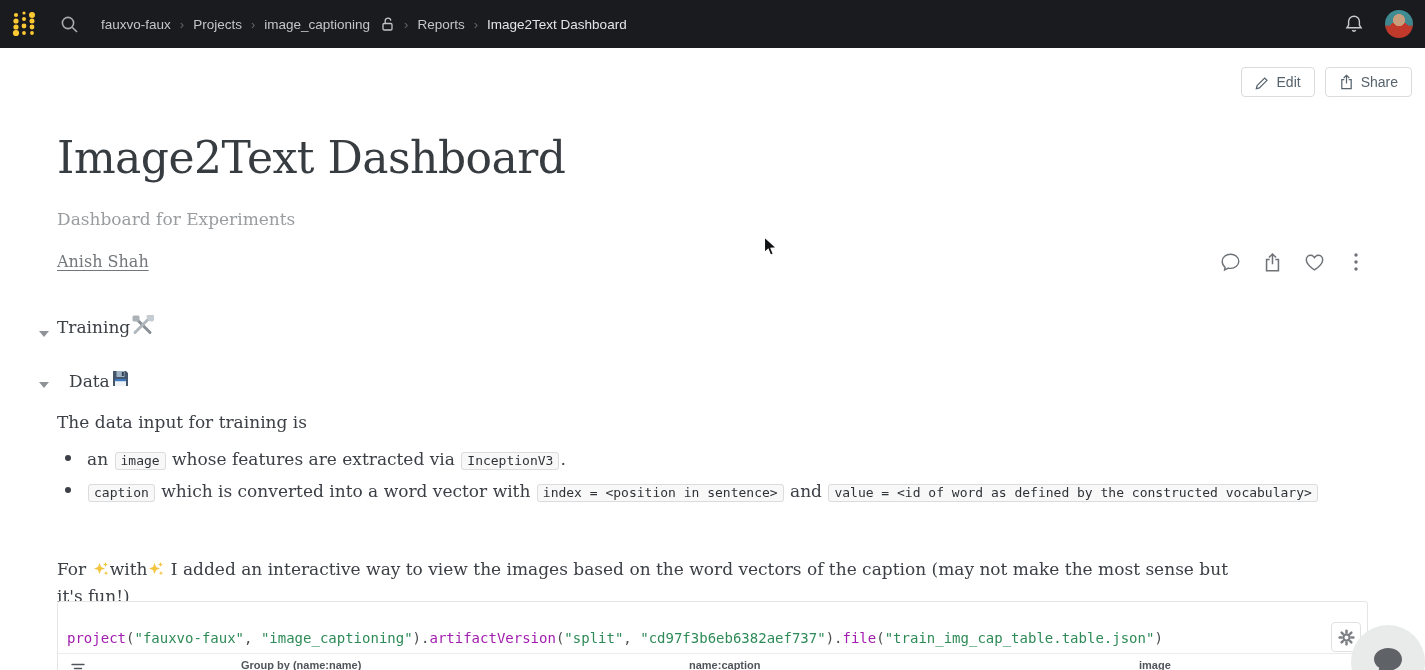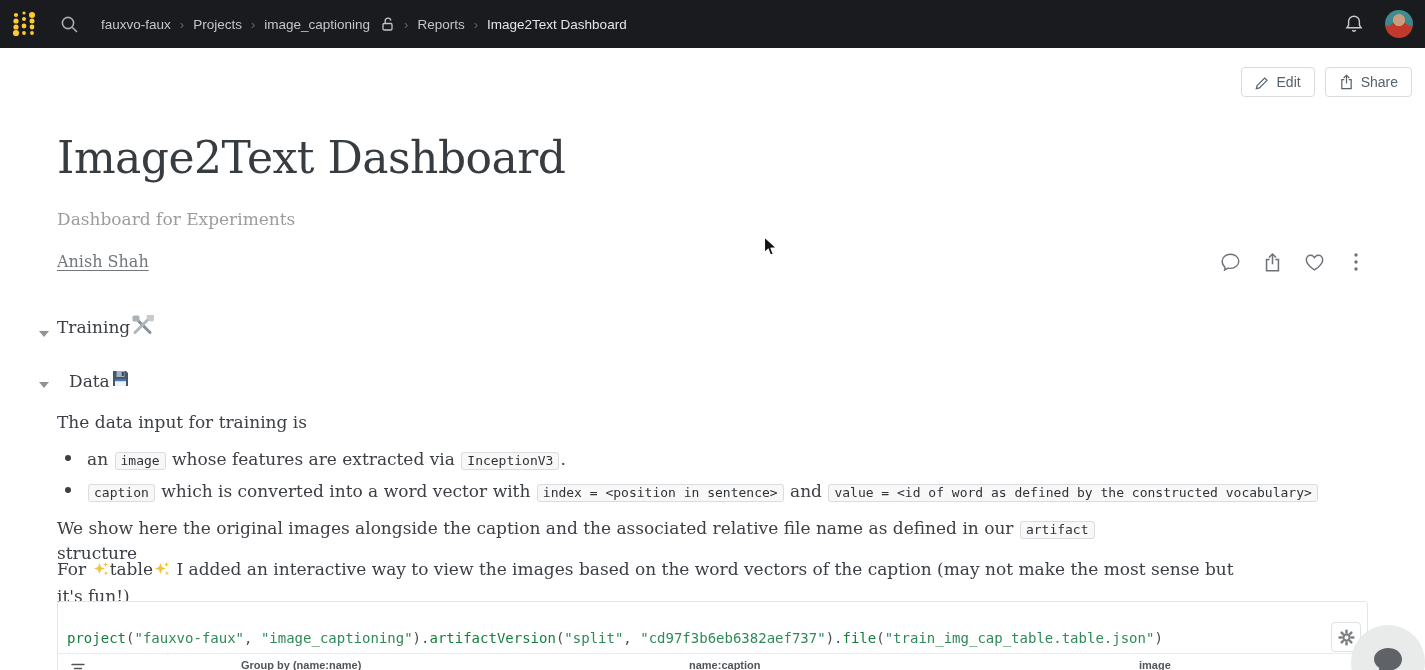--- a/index.html
+++ b/index.html
@@ -82,21 +82,21 @@
   
   .panel {
     position:absolute; left:57px; top:601px; width:1311px; height:130px;
     border:1px solid #e3e5e7; border-radius:3px; background:#fff;
   }
   .query-line {
     position:absolute; left:9px; top:26px; right:48px;
     font-family:"DejaVu Sans Mono", monospace; font-size:14px; color:#3d4043;
     white-space:nowrap; overflow:hidden; cursor:text;
   }
-  .seg-fn { color:#15803d; }
+  .seg-fn { color:#a21caf; }
   .seg-str { color:#2e8b57; }
   .seg-punct { color:#4a4d50; }
   .gear-btn {
     position:absolute; right:6px; top:20px; width:30px; height:30px;
     border:1px solid #e0e2e4; border-radius:4px; background:#fff;
     display:flex; align-items:center; justify-content:center; cursor:pointer;
   }
   .panel-sep { position:absolute; left:0; right:0; top:51px; height:1px; background:#eaeced; }
   .th-label {
     position:absolute; top:57px; font-size:11px; font-weight:bold; color:#50555a;
@@ -243,26 +243,25 @@
     <div class="bullet-row">
       <span class="bullet-dot"></span>
       <span class="rich"><span class="seg-text">an </span><span class="seg-code">image</span><span class="seg-text"> whose features are extracted via </span><span class="seg-code">InceptionV3</span><span class="seg-text">.</span></span>
     </div>
     <div class="bullet-row">
       <span class="bullet-dot"></span>
       <span class="rich"><span class="seg-code">caption</span><span class="seg-text"> which is converted into a word vector with </span><span class="seg-code">index = &lt;position in sentence&gt;</span><span class="seg-text"> and </span><span class="seg-code">value = &lt;id of word as defined by the constructed vocabulary&gt;</span></span>
     </div>
   </div>
 
-  <div class="para p-artifact rich"><span class="seg-text">We show here the original images alongside the caption and the associated relative file name as defined in our </span><span class="seg-code">artifact</span><span class="seg-text"> structure</span></div>
   <div class="para p-flair rich"><span class="seg-text">For </span><span class="seg-icon"><svg width="16" height="16" viewBox="0 0 16 16" fill="#f2c43d">
           <path d="M6.5 2 8 6l4 1.5L8 9l-1.5 4L5 9 1 7.5 5 6Z"></path>
           <path d="M12.5 1l.7 1.8 1.8.7-1.8.7-.7 1.8-.7-1.8-1.8-.7 1.8-.7Z"></path>
           <path d="M13 10l.6 1.6 1.6.6-1.6.6-.6 1.6-.6-1.6-1.6-.6 1.6-.6Z"></path>
-        </svg></span><span class="seg-text">table</span><span class="seg-icon"><svg width="16" height="16" viewBox="0 0 16 16" fill="#f2c43d">
+        </svg></span><span class="seg-text">with</span><span class="seg-icon"><svg width="16" height="16" viewBox="0 0 16 16" fill="#f2c43d">
           <path d="M6.5 2 8 6l4 1.5L8 9l-1.5 4L5 9 1 7.5 5 6Z"></path>
           <path d="M12.5 1l.7 1.8 1.8.7-1.8.7-.7 1.8-.7-1.8-1.8-.7 1.8-.7Z"></path>
           <path d="M13 10l.6 1.6 1.6.6-1.6.6-.6 1.6-.6-1.6-1.6-.6 1.6-.6Z"></path>
         </svg></span><span class="seg-text"> I added an interactive way to view the images based on the word vectors of the caption (may not make the most sense but it's fun!)</span></div>
 
   <div class="panel">
     <div class="query-line rich"><span class="seg-fn">project</span><span class="seg-punct">(</span><span class="seg-str">"fauxvo-faux"</span><span class="seg-punct">, </span><span class="seg-str">"image_captioning"</span><span class="seg-punct">).</span><span class="seg-fn">artifactVersion</span><span class="seg-punct">(</span><span class="seg-str">"split"</span><span class="seg-punct">, </span><span class="seg-str">"cd97f3b6eb6382aef737"</span><span class="seg-punct">).</span><span class="seg-fn">file</span><span class="seg-punct">(</span><span class="seg-str">"train_img_cap_table.table.json"</span><span class="seg-punct">)</span></div>
     <div class="gear-btn">
       <svg width="17" height="17" viewBox="0 0 17 17">
         <g stroke="#7a7e82" stroke-width="2.4" stroke-linecap="round">

